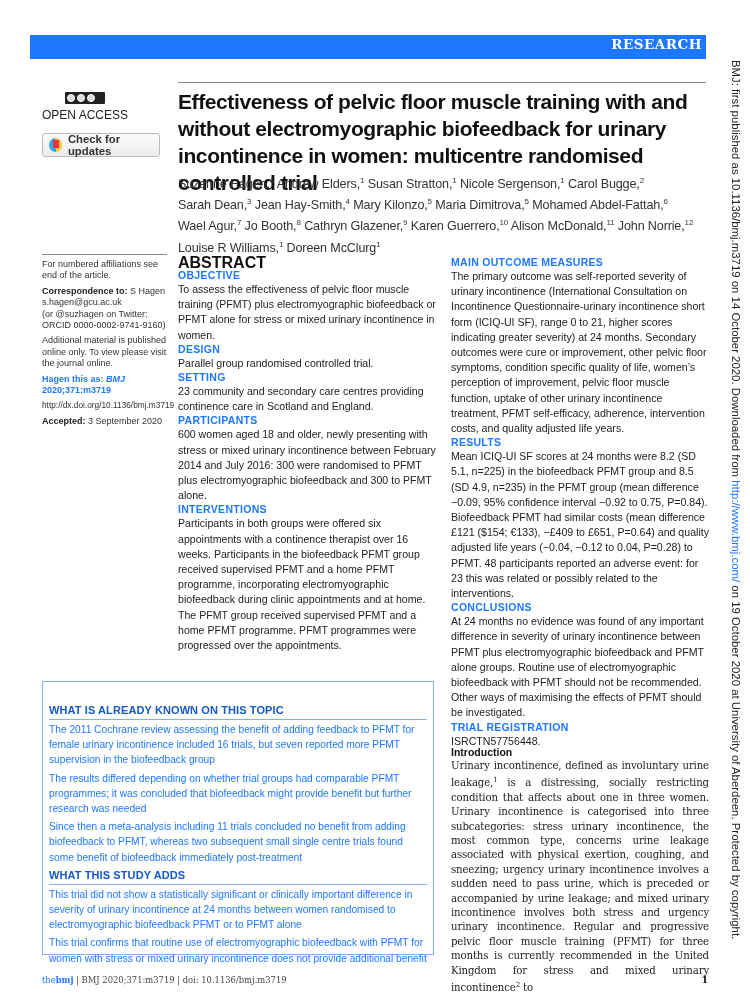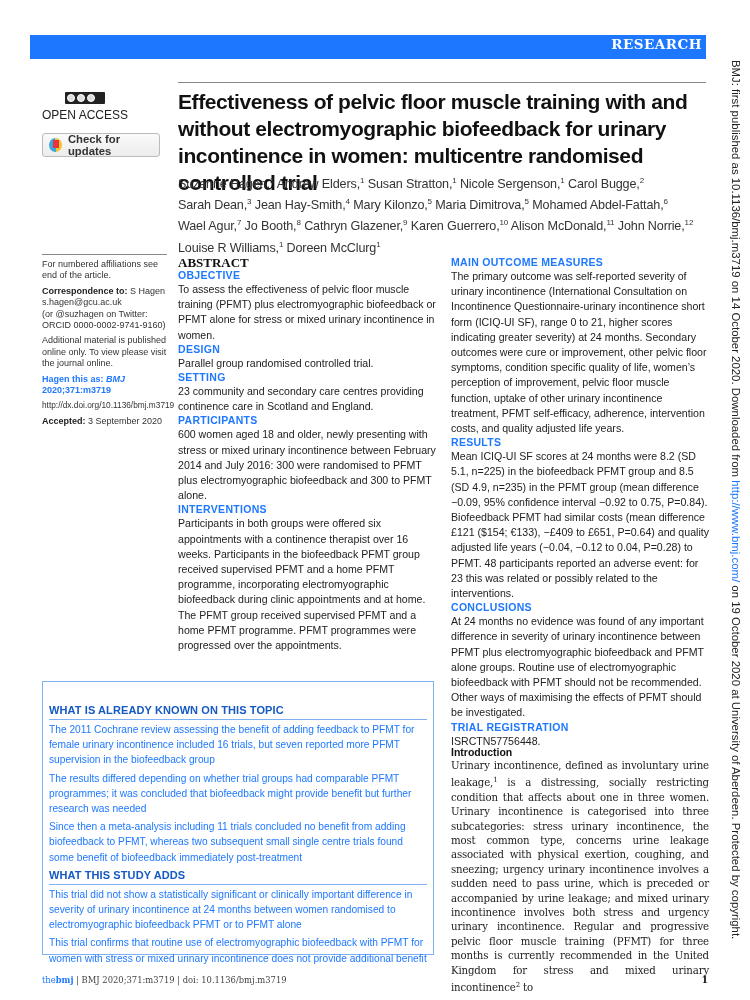--- a/index.html
+++ b/index.html
@@ -60,21 +60,21 @@
 
   .left-col { position: absolute; left: 42px; top: 254px; width: 125px; }
   .left-col .rule { width: 125px; height: 1px; background: #888; margin-bottom: 4px; }
   .left-col p { font-family: "Liberation Sans", sans-serif; font-size: 9px; line-height: 11.4px; color: #333; margin-bottom: 4px; }
   .left-col b { font-weight: bold; color: #222; }
   .left-col .cite { color: #1e78ff; font-weight: bold; }
   .left-col .doi { font-size: 8.3px; }
 
   .abs-col { position: absolute; left: 178px; top: 256px; width: 262px; }
   .abs-col2 { position: absolute; left: 451px; top: 256px; width: 258px; }
-  .abs-title { font-family: Liberation Serif, serif; font-weight: bold; font-size: 13px; color: #111; line-height: 13px; }
+  .abs-title { font-family: Liberation Sans, sans-serif; font-weight: bold; font-size: 16px; color: #111; line-height: 13px; }
   .abs-head { font-family: "Liberation Sans", sans-serif; font-weight: bold; font-size: 10.5px; color: #1e78ff; letter-spacing: 0.3px; line-height: 13px; }
   .abs-text { font-family: "Liberation Sans", sans-serif; font-size: 10.6px; line-height: 15.2px; color: #222; }
 
   .box {
     position: absolute; left: 42px; top: 681px; width: 392px; height: 274px;
     border: 1px solid #7fb0f4; padding: 21px 6px;
   }
   .box-head {
     font-family: "Liberation Sans", sans-serif; font-weight: bold; font-size: 11px; color: #1459c4; letter-spacing: 0.1px;
     border-bottom: 1px solid #7fb0f4; padding-bottom: 2px; margin-bottom: 2px; line-height: 14px;

